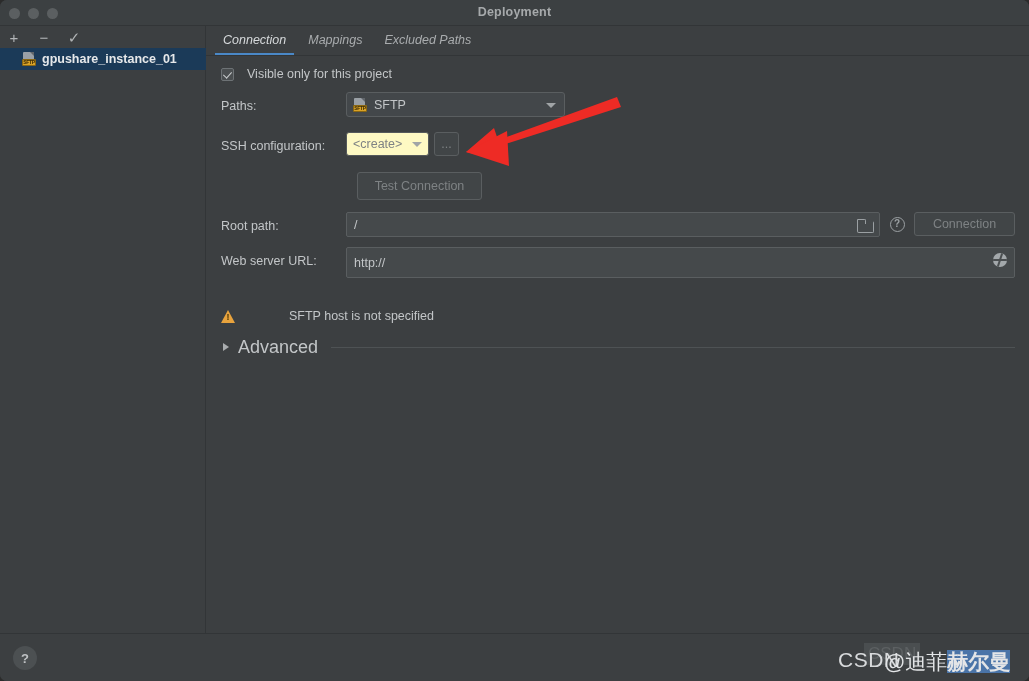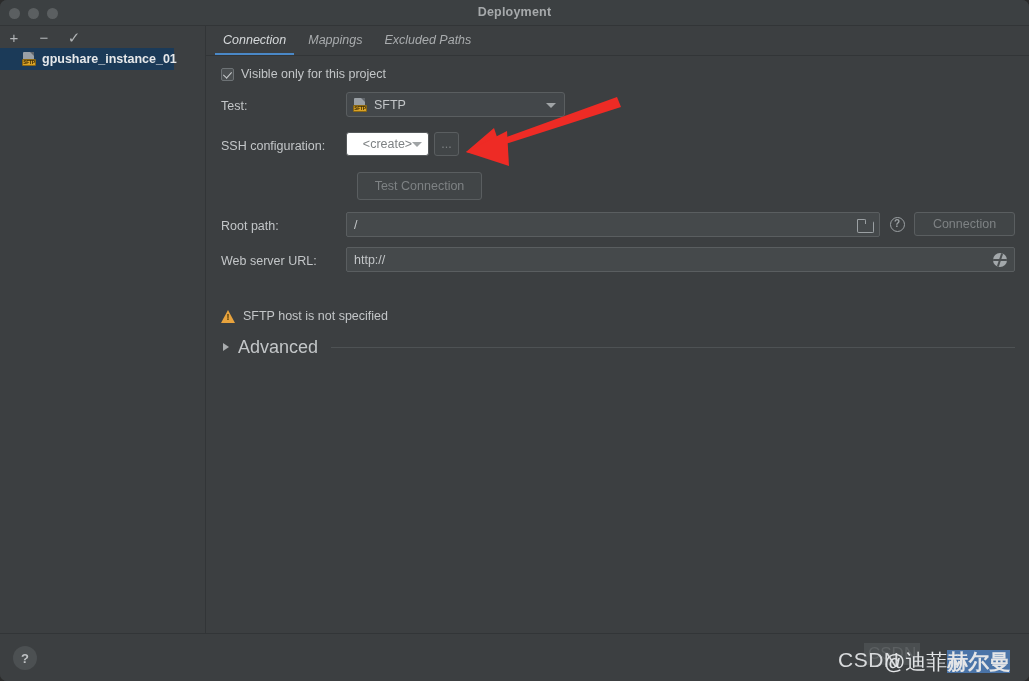--- a/index.html
+++ b/index.html
@@ -55,21 +55,21 @@
     padding-left: 6px; gap: 14px;
   }
   .tb-btn {
     width: 16px; height: 16px;
     display: flex; align-items: center; justify-content: center;
     color: #b2b5b7;
     font-size: 15px; line-height: 1;
     cursor: default;
   }
   .sidebar-list {
-    position: absolute; left: 0; top: 22px; width: 174px;
+    position: absolute; left: 0; top: 22px; width: 206px;
   }
   .list-item {
     height: 22px;
     display: flex; align-items: center;
     padding-left: 22px; gap: 6px;
     color: #bfc2c4;
     font-size: 12.5px;
   }
   .list-item.selected {
     background: #1b3a58;
@@ -134,21 +134,21 @@
     content: "";
     position: absolute; left: 3px; right: 3px; bottom: 0;
     height: 2px; background: #4a88c7;
   }
 
   
   .form { position: absolute; left: 0; top: 30px; width: 823px; }
 
   .chk-row {
     position: absolute; left: 15px; top: 11px;
-    display: flex; align-items: center; gap: 7px;
+    display: flex; align-items: center; gap: 13px;
   }
   .checkbox {
     width: 13px; height: 13px;
     border: 1px solid #6d7275;
     border-radius: 2px;
     background: #4a4e50;
     position: relative;
   }
   .checkbox::after {
     content: "";
@@ -178,21 +178,21 @@
     color: #c3c6c8;
   }
   .combo .arrow {
     position: absolute; right: 8px; top: 50%;
     margin-top: -2px;
     width: 0; height: 0;
     border-left: 5px solid transparent;
     border-right: 5px solid transparent;
     border-top: 5px solid #a0a4a6;
   }
-  .combo.disabled { color: #7e8284; border-color: #55595b; background: #ffffff; justify-content: center; }
+  .combo.disabled { color: #7e8284; border-color: #55595b; background: #fef9c3; }
 
   .btn {
     position: absolute;
     background: #414547;
     border: 1px solid #5a5e60;
     border-radius: 3px;
     display: flex; align-items: center; justify-content: center;
     font-size: 12.5px;
     color: #7e8284;
   }
@@ -279,21 +279,21 @@
     border-left: 7px solid transparent;
     border-right: 7px solid transparent;
     border-bottom: 13px solid #e8a33d;
   }
   .warn-icon span {
     position: absolute; left: 0; top: 2px;
     width: 14px; text-align: center;
     color: #4a3405; font-size: 9px; font-weight: bold;
     line-height: 11px;
   }
-  .warn-text { font-size: 12.5px; color: #c3c6c8; }
+  .warn-text { font-size: 12.5px; color: #c3c6c8; margin-left: 46px; }
 
   .adv-row {
     position: absolute; left: 15px; top: 282px;
     width: 794px; height: 18px;
     display: flex; align-items: center; gap: 9px;
   }
   .tri {
     width: 0; height: 0;
     border-top: 4.5px solid transparent;
     border-bottom: 4.5px solid transparent;
@@ -392,21 +392,21 @@
       <div class="tab">Excluded Paths</div>
     </div>
 
     <div class="form">
 
       <div class="chk-row">
         <span class="checkbox"></span>
         <span class="chk-label">Visible only for this project</span>
       </div>
 
-      <div class="row-label" style="left:15px; top:43px;">Test:</div>
+      <div class="row-label" style="left:15px; top:43px;">Paths:</div>
       <div class="combo" style="left:140px; top:36px; width:219px; height:25px;">
         <span class="sftp-icon" style="margin-right:7px;">
           <span class="page"></span>
           <span class="fold"></span>
           <span class="tag">SFTP</span>
         </span>
         <span>SFTP</span>
         <span class="arrow"></span>
       </div>
 
@@ -425,21 +425,21 @@
       </div>
       <div class="icon-btn" style="left:648px; top:161px; width:20px; height:16px;">
         <span class="folder-icon"></span>
       </div>
       <div class="icon-btn" style="left:683px; top:160px; width:16px; height:16px;">
         <span class="help-circle">?</span>
       </div>
       <div class="btn" style="left:708px; top:156px; width:101px; height:24px;">Connection</div>
 
       <div class="row-label" style="left:15px; top:198px;">Web server URL:</div>
-      <div class="textfield" style="left:140px; top:191px; width:669px; height:25px;text-align:center;">
+      <div class="textfield" style="left:140px; top:191px; width:669px; height:31px;text-align:center;">
         <span>http://</span>
       </div>
       <div class="icon-btn" style="left:786px; top:196px; width:16px; height:16px;">
         <span class="globe"></span>
       </div>
 
       <div class="warn-row">
         <span class="warn-icon">
             <span>!</span>
           </span>

